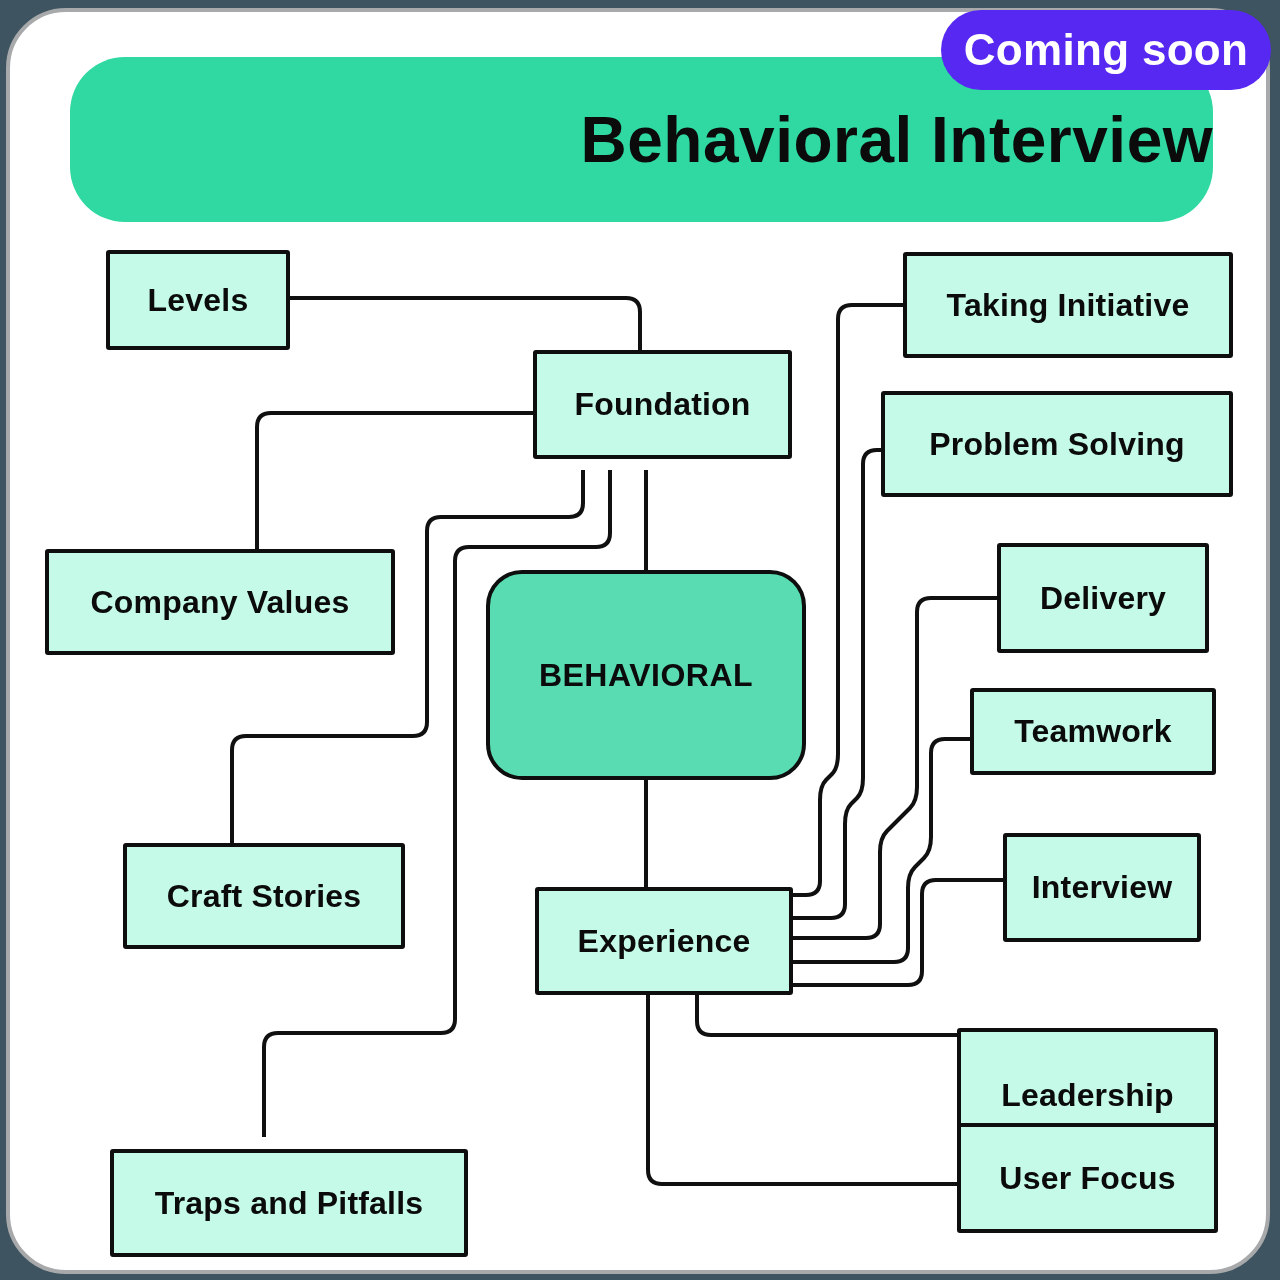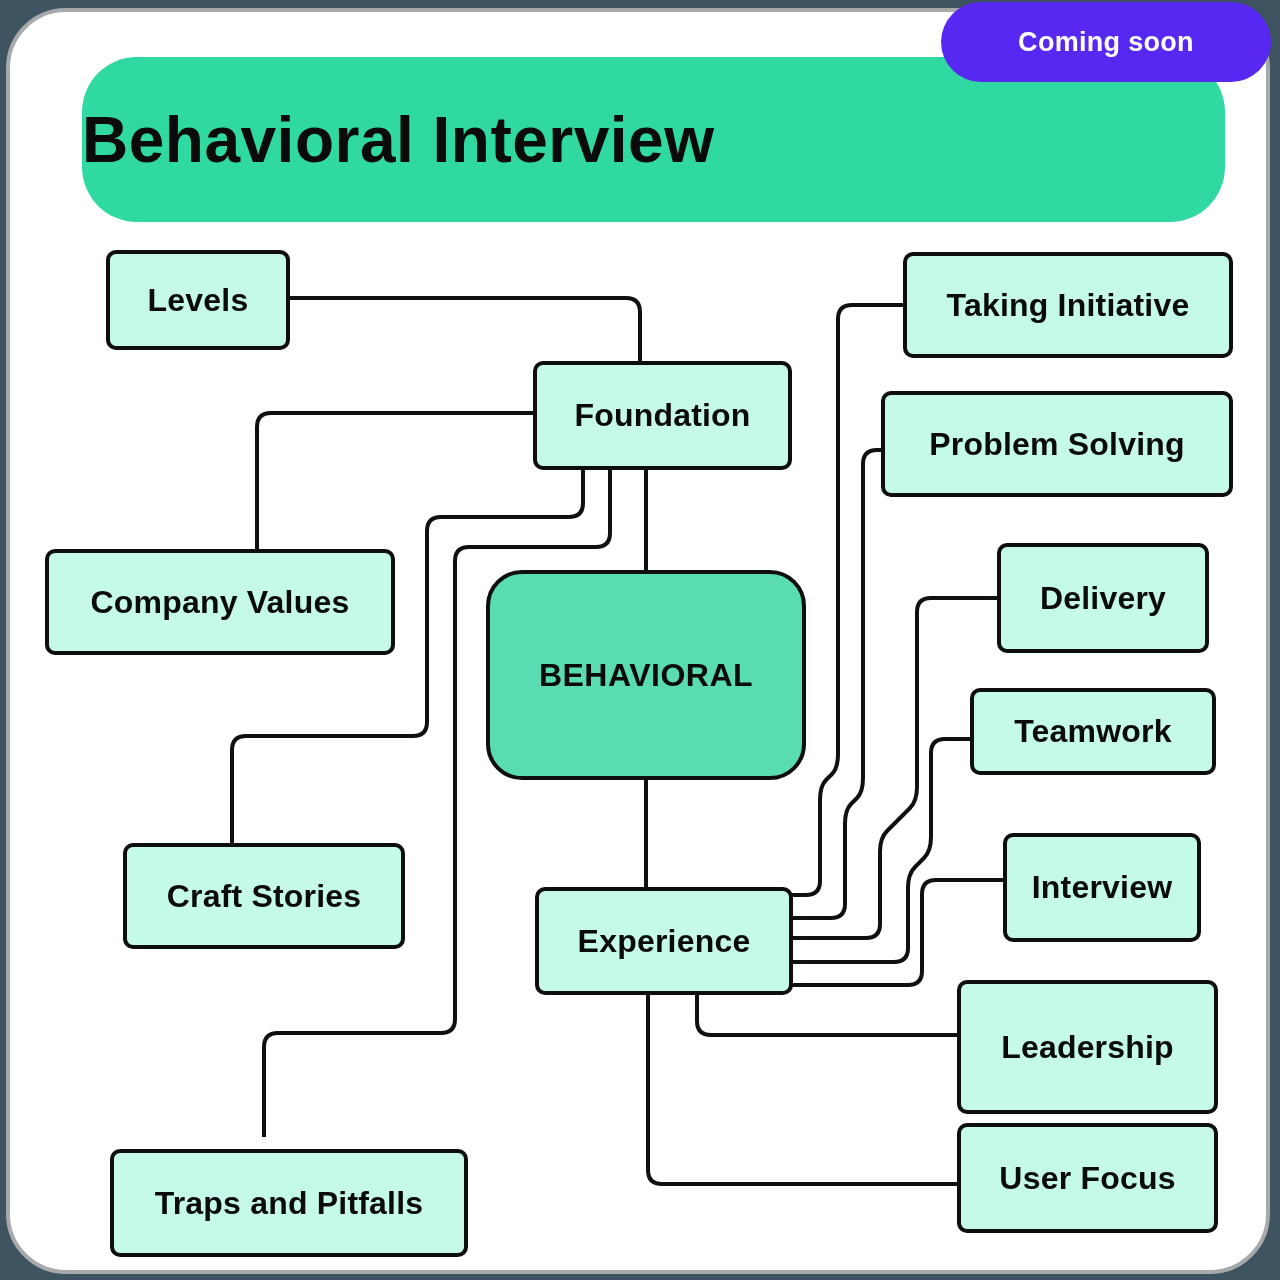--- a/index.html
+++ b/index.html
@@ -10,41 +10,41 @@
   }
   .card{
     position:absolute;left:6px;top:8px;width:1264px;height:1266px;
     background:#ffffff;border:4px solid var(--card-border);
     border-radius:60px;box-sizing:border-box;z-index:0;
   }
   .wires{position:absolute;left:0;top:0;width:1280px;height:1280px;z-index:1;}
   .wires path{fill:none;stroke:var(--line);stroke-width:4;stroke-linejoin:round;}
   .node{
     position:absolute;box-sizing:border-box;z-index:2;
-    background:var(--leaf);border:4px solid #0E0E0E;border-radius:10px;
+    background:var(--leaf);border:4px solid #0E0E0E;border-radius:3px;
     display:flex;align-items:center;justify-content:center;
     font-weight:bold;font-size:32px;color:#0B0B0B;letter-spacing:0.2px;
     white-space:nowrap;
   }
   .center-node{
     background:var(--center);border-radius:36px;font-size:32px;letter-spacing:0.5px;
   }
   .header{
     position:absolute;left:70px;top:57px;width:1143px;height:165px;z-index:3;
     background:var(--header);border-radius:55px;
-    display:flex;align-items:center;justify-content:flex-start;margin-left:12px;
+    display:flex;align-items:center;justify-content:flex-end;
   }
   .header .title{
     font-size:64px;font-weight:bold;color:#0B0B0B;letter-spacing:0.5px;
   }
   .badge{
-    position:absolute;left:941px;top:2px;width:330px;height:80px;z-index:5;
+    position:absolute;left:941px;top:10px;width:330px;height:80px;z-index:5;
     background:var(--badge);border-radius:44px;
     display:flex;align-items:center;justify-content:center;
-    color:#ffffff;font-size:27px;font-weight:bold;letter-spacing:0.3px;
+    color:#ffffff;font-size:44px;font-weight:bold;letter-spacing:0.3px;
   }
 </style>
 </head>
 <body>
 
 <div class="card"></div>
 
 <svg class="wires" viewBox="0 0 1280 1280" xmlns="http://www.w3.org/2000/svg">
   <path d="M 290 298 H 626 Q 640 298 640 312 V 361"></path>
   <path d="M 533 413 H 271 Q 257 413 257 427 V 549"></path>
@@ -65,24 +65,24 @@
   <span class="title">Behavioral Interview</span>
 </div>
 
 <div class="badge">
   <span>Coming soon</span>
 </div>
 
 <div class="node center-node" style="left:486px;top:570px;width:320px;height:210px;">BEHAVIORAL</div>
 
 <div class="node" style="left:106px;top:250px;width:184px;height:100px;">Levels</div>
-<div class="node" style="left:533px;top:361px;width:259px;height:109px;text-align:center;">Foundation</div>
+<div class="node" style="left:533px;top:350px;width:259px;height:109px;text-align:center;">Foundation</div>
 <div class="node" style="left:45px;top:549px;width:350px;height:106px;">Company Values</div>
 <div class="node" style="left:123px;top:843px;width:282px;height:106px;">Craft Stories</div>
 <div class="node" style="left:110px;top:1137px;width:358px;height:108px;margin-top:12px;">Traps and Pitfalls</div>
 <div class="node" style="left:535px;top:887px;width:258px;height:108px;">Experience</div>
 <div class="node" style="left:903px;top:252px;width:330px;height:106px;">Taking Initiative</div>
 <div class="node" style="left:881px;top:391px;width:352px;height:106px;">Problem Solving</div>
 <div class="node" style="left:997px;top:543px;width:212px;height:110px;">Delivery</div>
 <div class="node" style="left:970px;top:688px;width:246px;height:87px;">Teamwork</div>
 <div class="node" style="left:1003px;top:833px;width:198px;height:109px;">Interview</div>
-<div class="node" style="left:957px;top:980px;width:261px;height:134px;">Leadership</div>
+<div class="node" style="left:957px;top:1028px;width:261px;height:134px;">Leadership</div>
 <div class="node" style="left:957px;top:1123px;width:261px;height:110px;">User Focus</div>
 
 </body></html>

